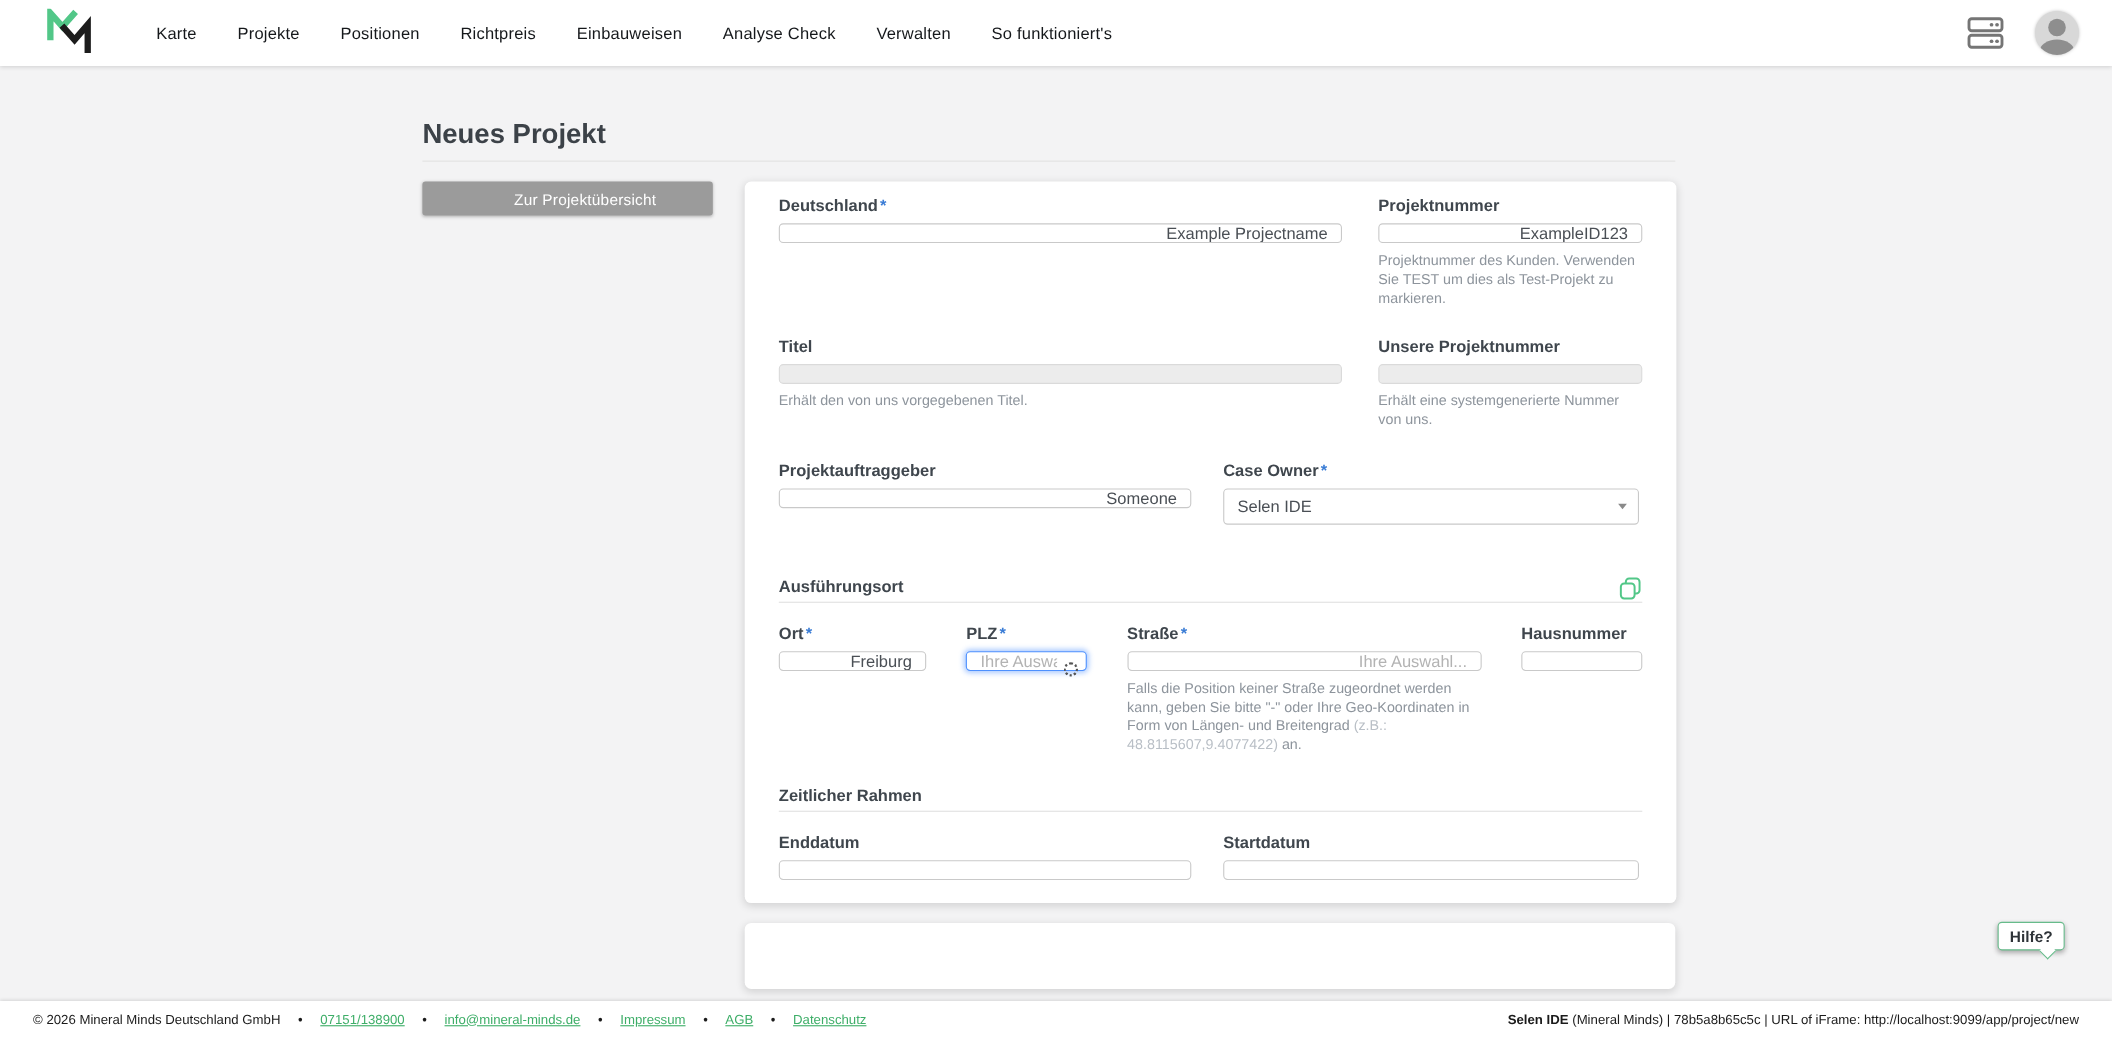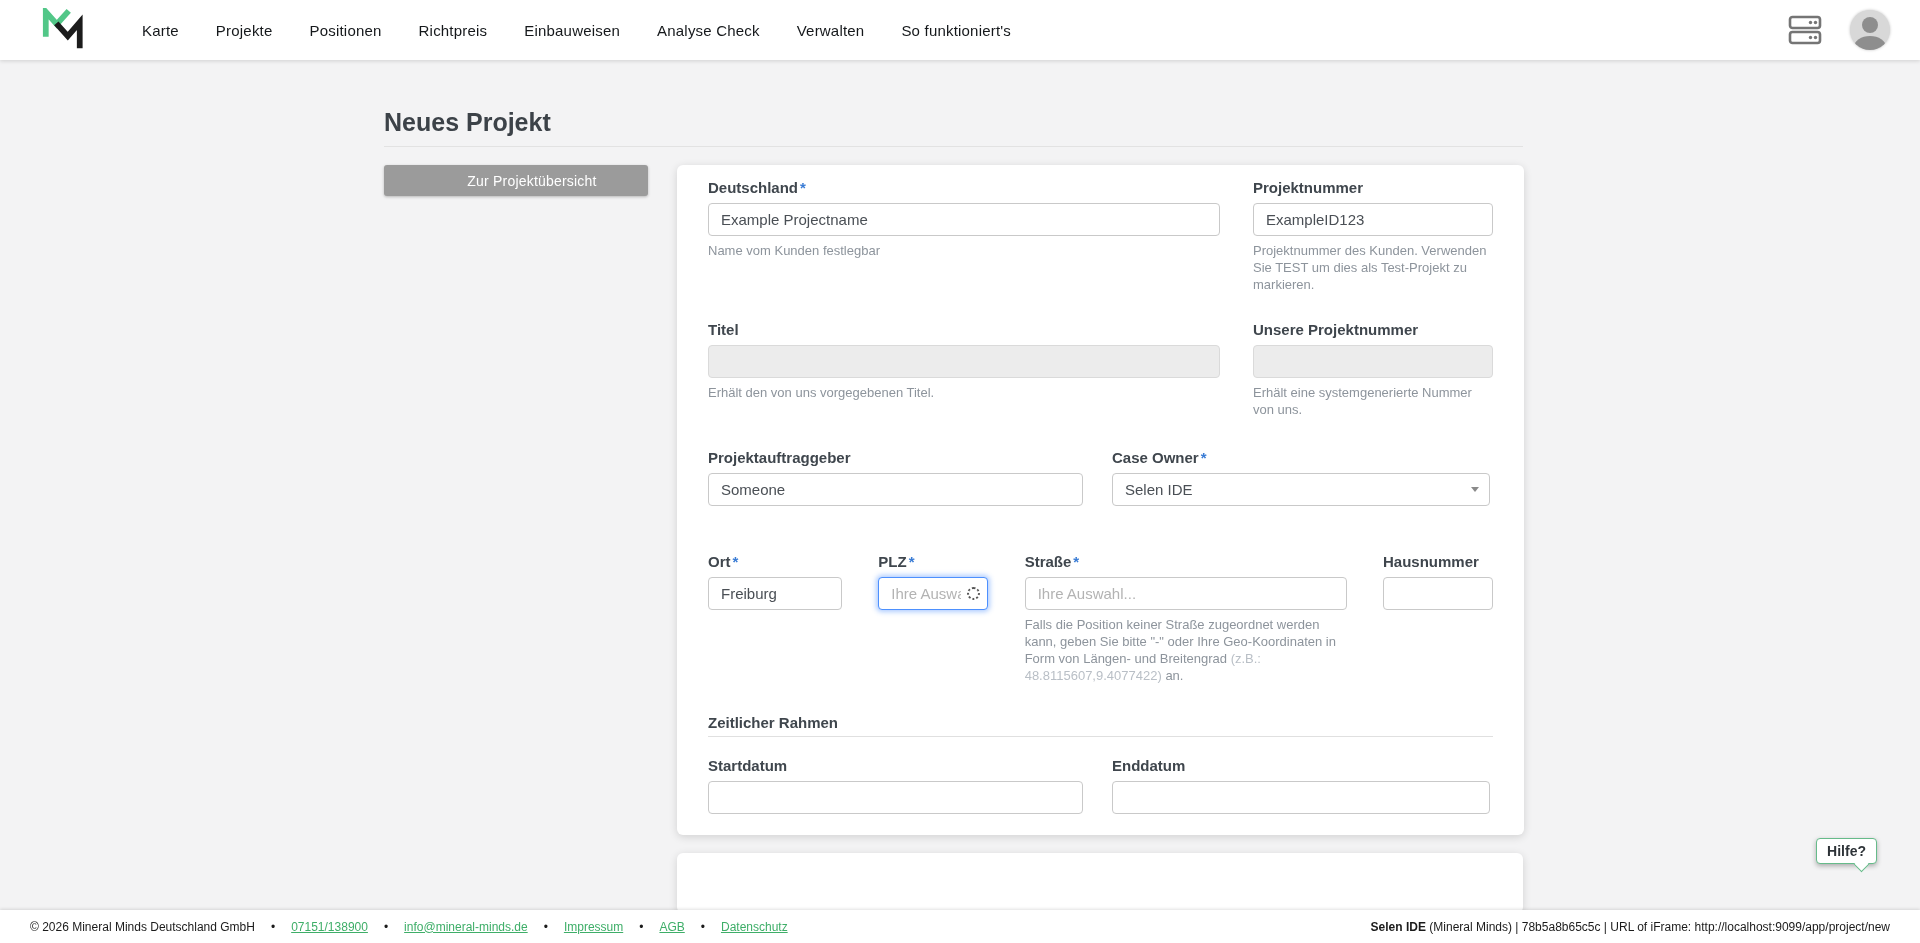--- a/index.html
+++ b/index.html
@@ -58,23 +58,23 @@
   .frow { display:grid; }
   .frow-a { grid-template-columns:512px 240px; column-gap:33px; margin-bottom:28px; }
   .frow-b { grid-template-columns:512px 240px; column-gap:33px; margin-bottom:31px; }
   .frow-c { grid-template-columns:375px 378px; column-gap:29px; margin-bottom:47px; }
   .frow-d { grid-template-columns:134px 110px 322px 110px; justify-content:space-between; margin-bottom:30px; }
   .frow-e { grid-template-columns:375px 378px; column-gap:29px; }
 
   .flabel { font-size:15px; font-weight:700; color:#3f464d; margin-bottom:6px; display:block; line-height:18px; }
   .req { color:#3a7cd5; font-weight:700; margin-left:2px; }
   .finput {
-    width:100%; height:33px; border:1px solid #c9c9c9; border-radius:4px;
+    width:100%; height:18px; border:1px solid #c9c9c9; border-radius:4px;
     padding:0 12px; font-size:15px; font-family:inherit; color:#4a4f55;
-    background:#ffffff; outline:none;
+    background:#ffffff; outline:none;text-align:right;
   }
   .finput::placeholder { color:#b3b3b3; }
   .finput:disabled, .finput.disabled { background:#ececec; border-color:#dadada; }
   .finput.focused {
     border:1px solid #4d90fe;
     box-shadow:0 0 5px 2px rgba(77,144,254,0.45);
     padding-right:26px;
   }
   .helper { font-size:13px; color:#8d949c; margin-top:6px; line-height:17px; }
   .helper .light { color:#b9bfc6; }
@@ -172,21 +172,20 @@
       <div class="left-col">
         <button class="btn-back">Zur Projektübersicht</button>
       </div>
 
       <div class="card">
 
         <div class="frow frow-a">
           <div>
             <span class="flabel"><span>Deutschland</span><span class="req">*</span></span>
             <input class="finput" value="Example Projectname" style="">
-            <div class="helper">Name vom Kunden festlegbar</div>
           </div>
           <div>
             <span class="flabel">Projektnummer</span>
             <input class="finput" value="ExampleID123" style="">
             <div class="helper">Projektnummer des Kunden. Verwenden Sie TEST um dies als Test-Projekt zu markieren.</div>
           </div>
         </div>
 
         <div class="frow frow-b">
           <div>
@@ -208,20 +207,27 @@
           </div>
           <div>
             <span class="flabel"><span>Case Owner</span><span class="req">*</span></span>
             <div class="fselect">
               <span>Selen IDE</span>
               <span class="caret"></span>
             </div>
           </div>
         </div>
 
+        <div class="section-head">
+          <span class="section-title">Ausführungsort</span>
+          <svg class="copy-icon" viewBox="0 0 22 22">
+            <rect x="7" y="2" width="12.5" height="13.5" rx="3" fill="none" stroke="#52c788" stroke-width="1.8"></rect>
+            <rect x="2.5" y="6.5" width="12.5" height="13.5" rx="3" fill="#ffffff" stroke="#52c788" stroke-width="1.8"></rect>
+          </svg>
+        </div>
 
         <div class="frow frow-d">
           <div>
             <span class="flabel"><span>Ort</span><span class="req">*</span></span>
             <input class="finput" value="Freiburg" style="">
           </div>
           <div>
             <span class="flabel"><span>PLZ</span><span class="req">*</span></span>
             <div class="input-wrap">
               <input class="finput focused" placeholder="Ihre Auswahl..." style="">
@@ -238,25 +244,25 @@
             <input class="finput" style="">
           </div>
         </div>
 
         <div class="section-head">
           <span class="section-title">Zeitlicher Rahmen</span>
         </div>
 
         <div class="frow frow-e">
           <div>
+            <span class="flabel">Enddatum</span>
+            <input class="finput" style="">
+          </div>
+          <div>
             <span class="flabel">Startdatum</span>
-            <input class="finput" style="">
-          </div>
-          <div>
-            <span class="flabel">Enddatum</span>
             <input class="finput" style="">
           </div>
         </div>
 
       </div>
     </div>
 
     <div class="card sliver"></div>
   </div>
 </div>

